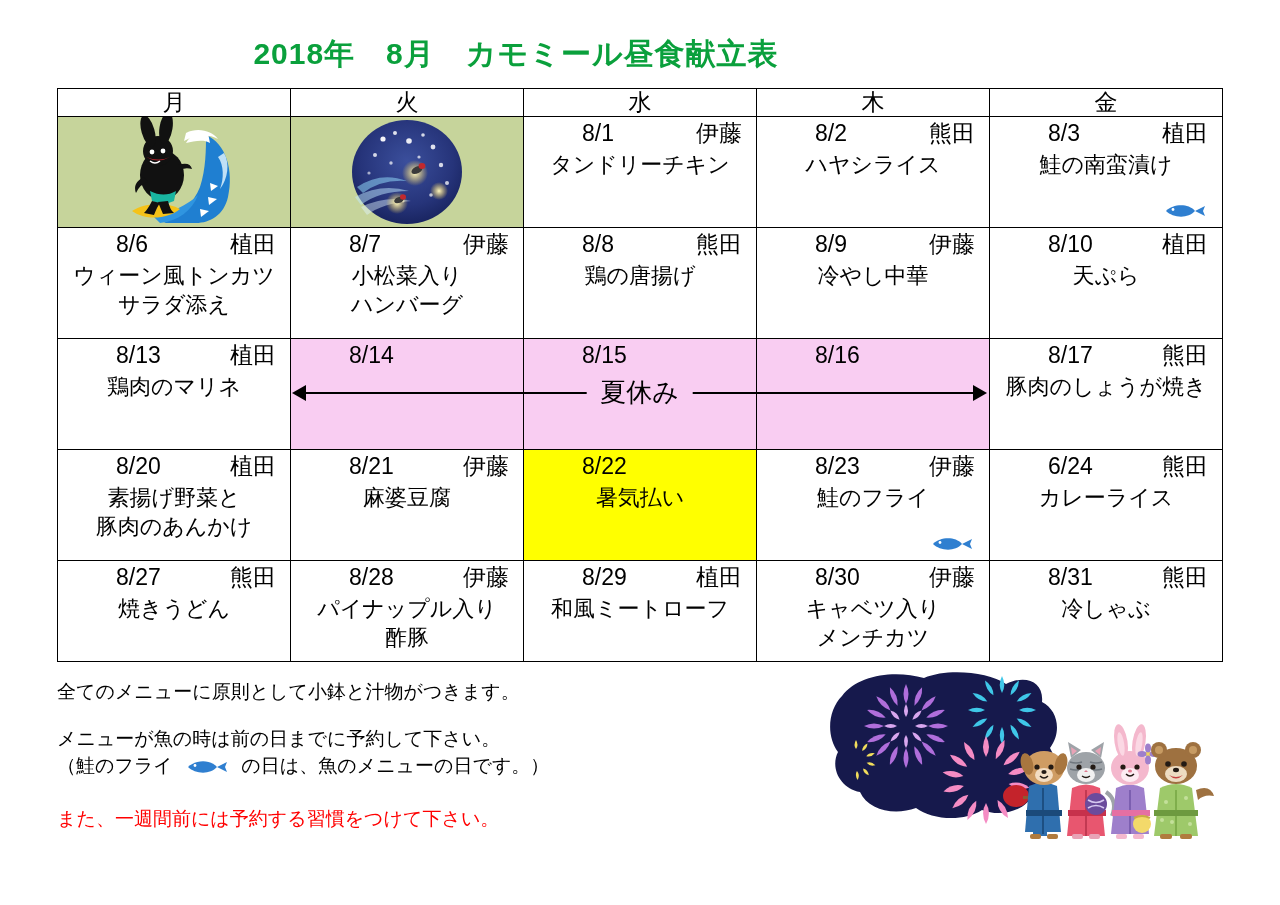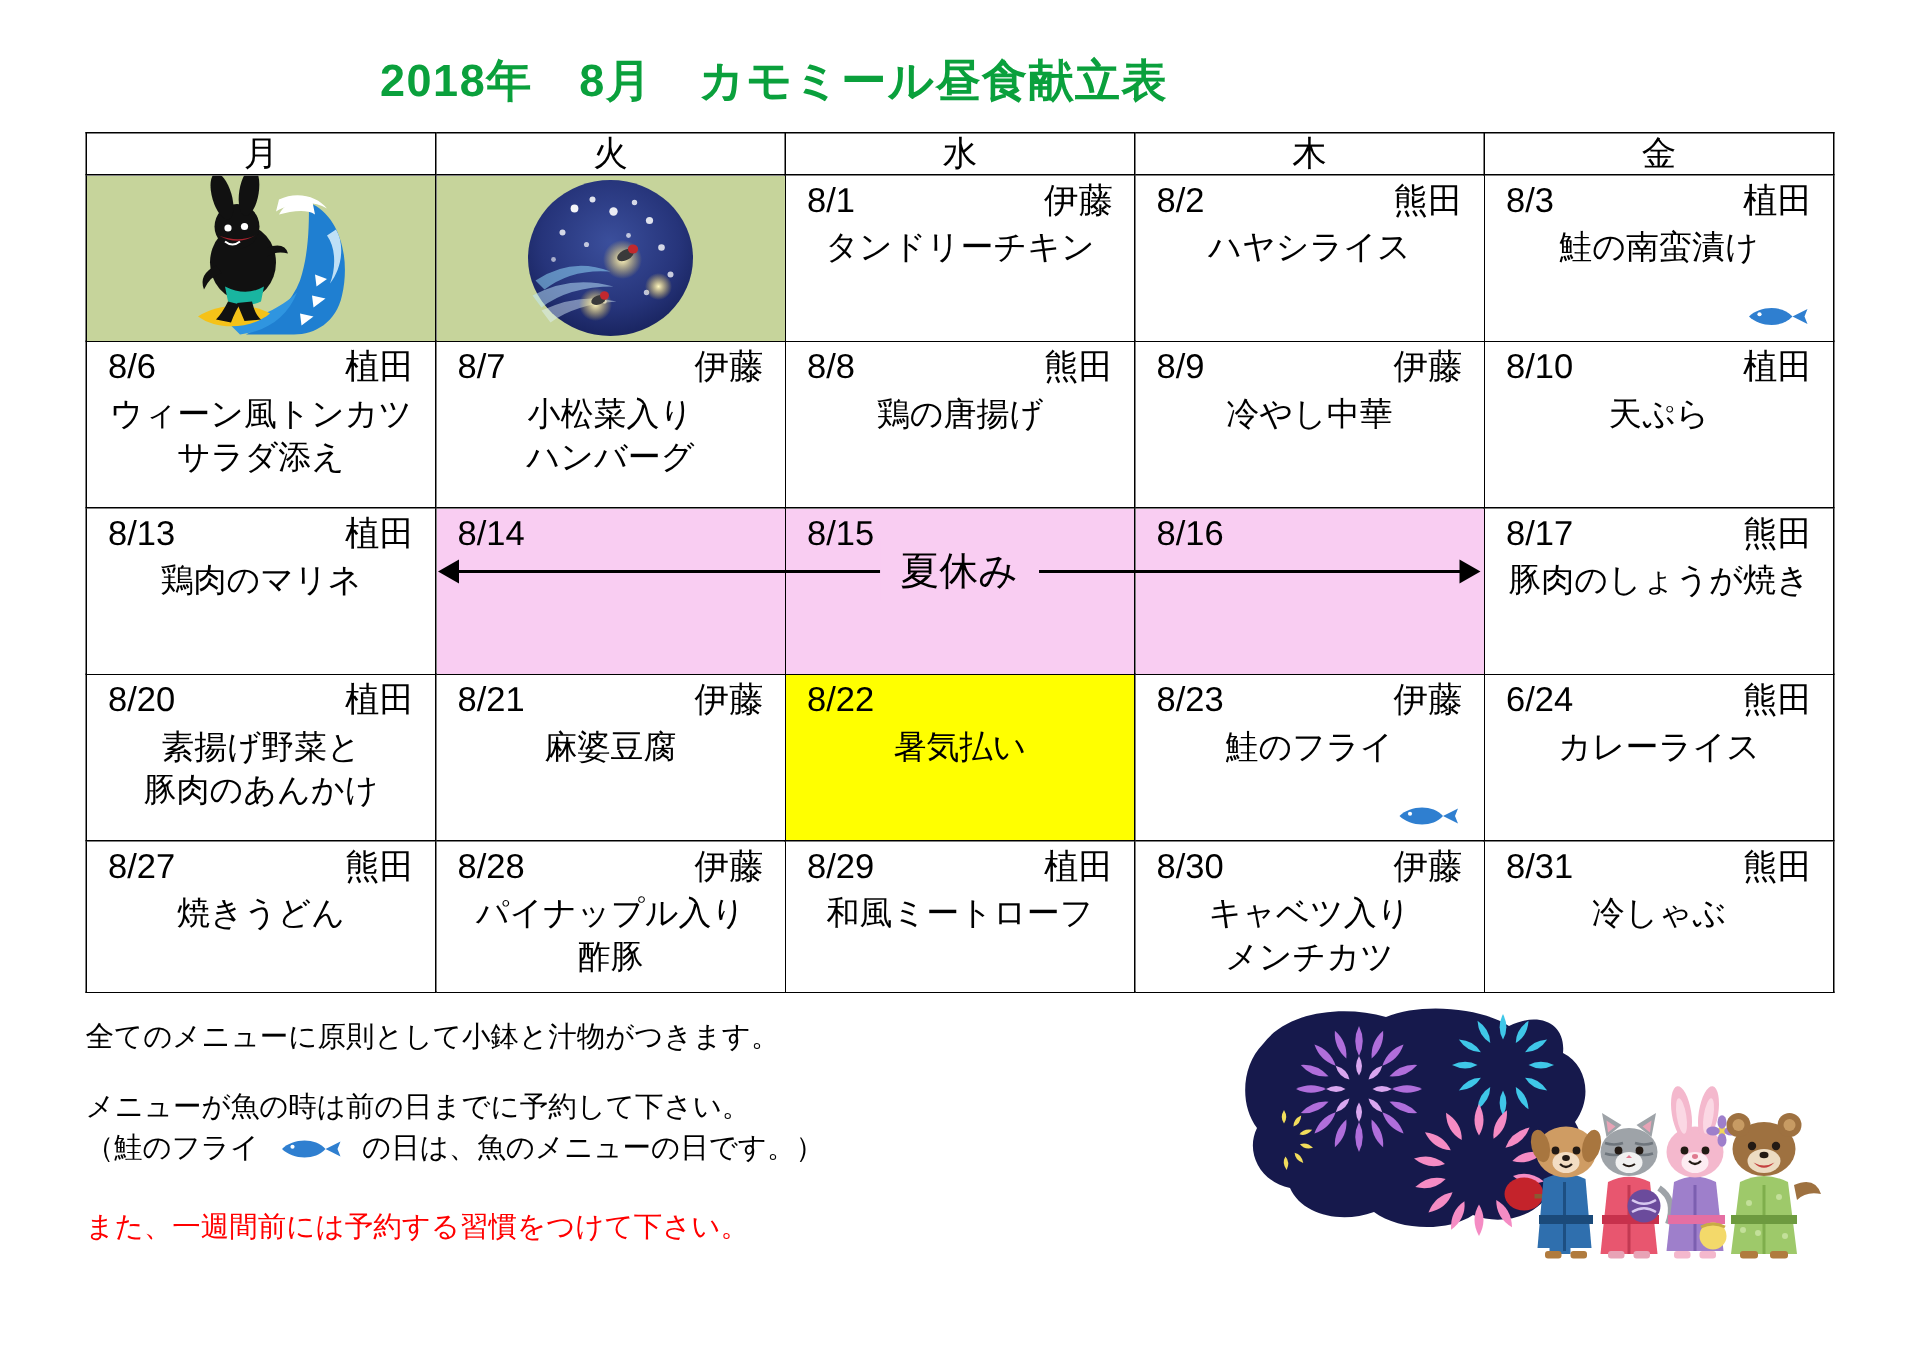--- a/index.html
+++ b/index.html
@@ -72,20 +72,21 @@
   }
 
   .cell-head {
     display: flex;
     justify-content: space-between;
     align-items: center;
     padding: 1px 14px 0 14px;
     font-size: 23px;
     line-height: 30px;
     white-space: nowrap;
+    margin-left: 44px;
   }
   .cell-date { }
   .cell-staff { }
 
   .cell-menu {
     text-align: center;
     font-size: 22px;
     line-height: 29px;
     padding: 2px 2px 0 2px;
     white-space: pre-line;
@@ -110,21 +111,21 @@
     bottom: auto;
     display: inline-block;
     vertical-align: middle;
     margin: 0 8px;
   }
 
   
   #holiday-band {
     position: absolute;
     left: 290px;
-    top: 360px;
+    top: 372px;
     width: 699px;
     height: 40px;
     pointer-events: none;
     text-decoration: underline;
   }
   #holiday-band .hb-line {
     position: absolute;
     left: 14px;
     right: 14px;
     top: 20px;

